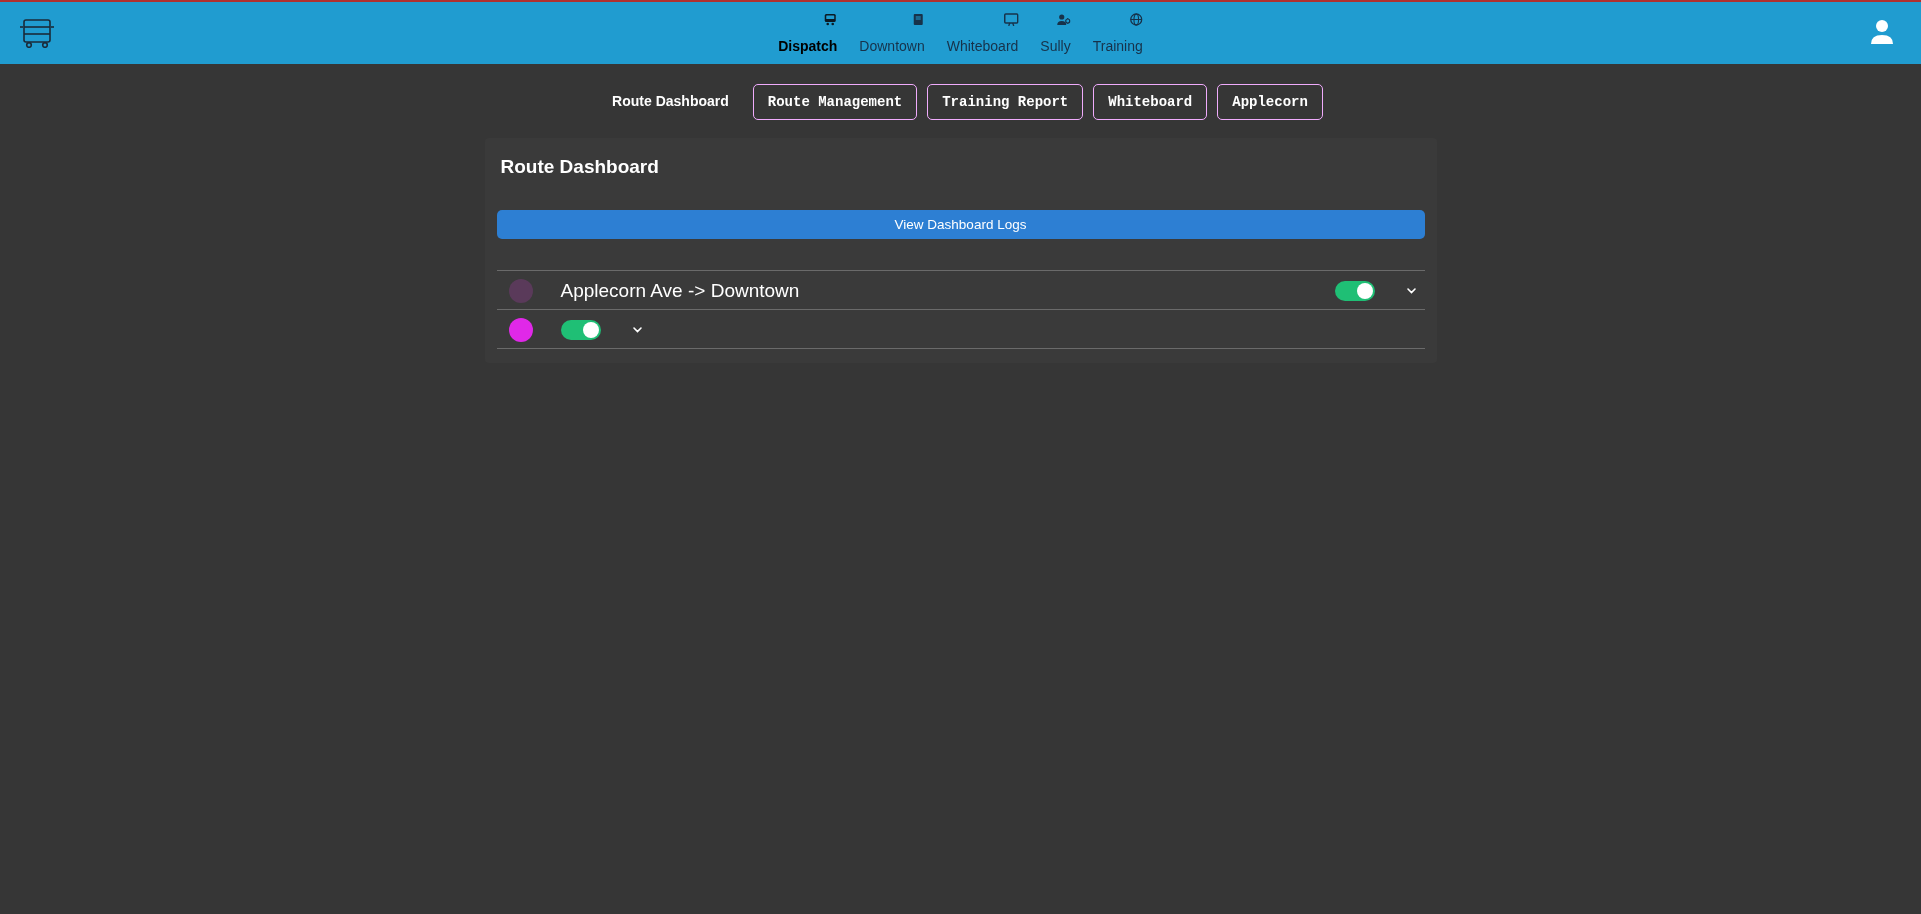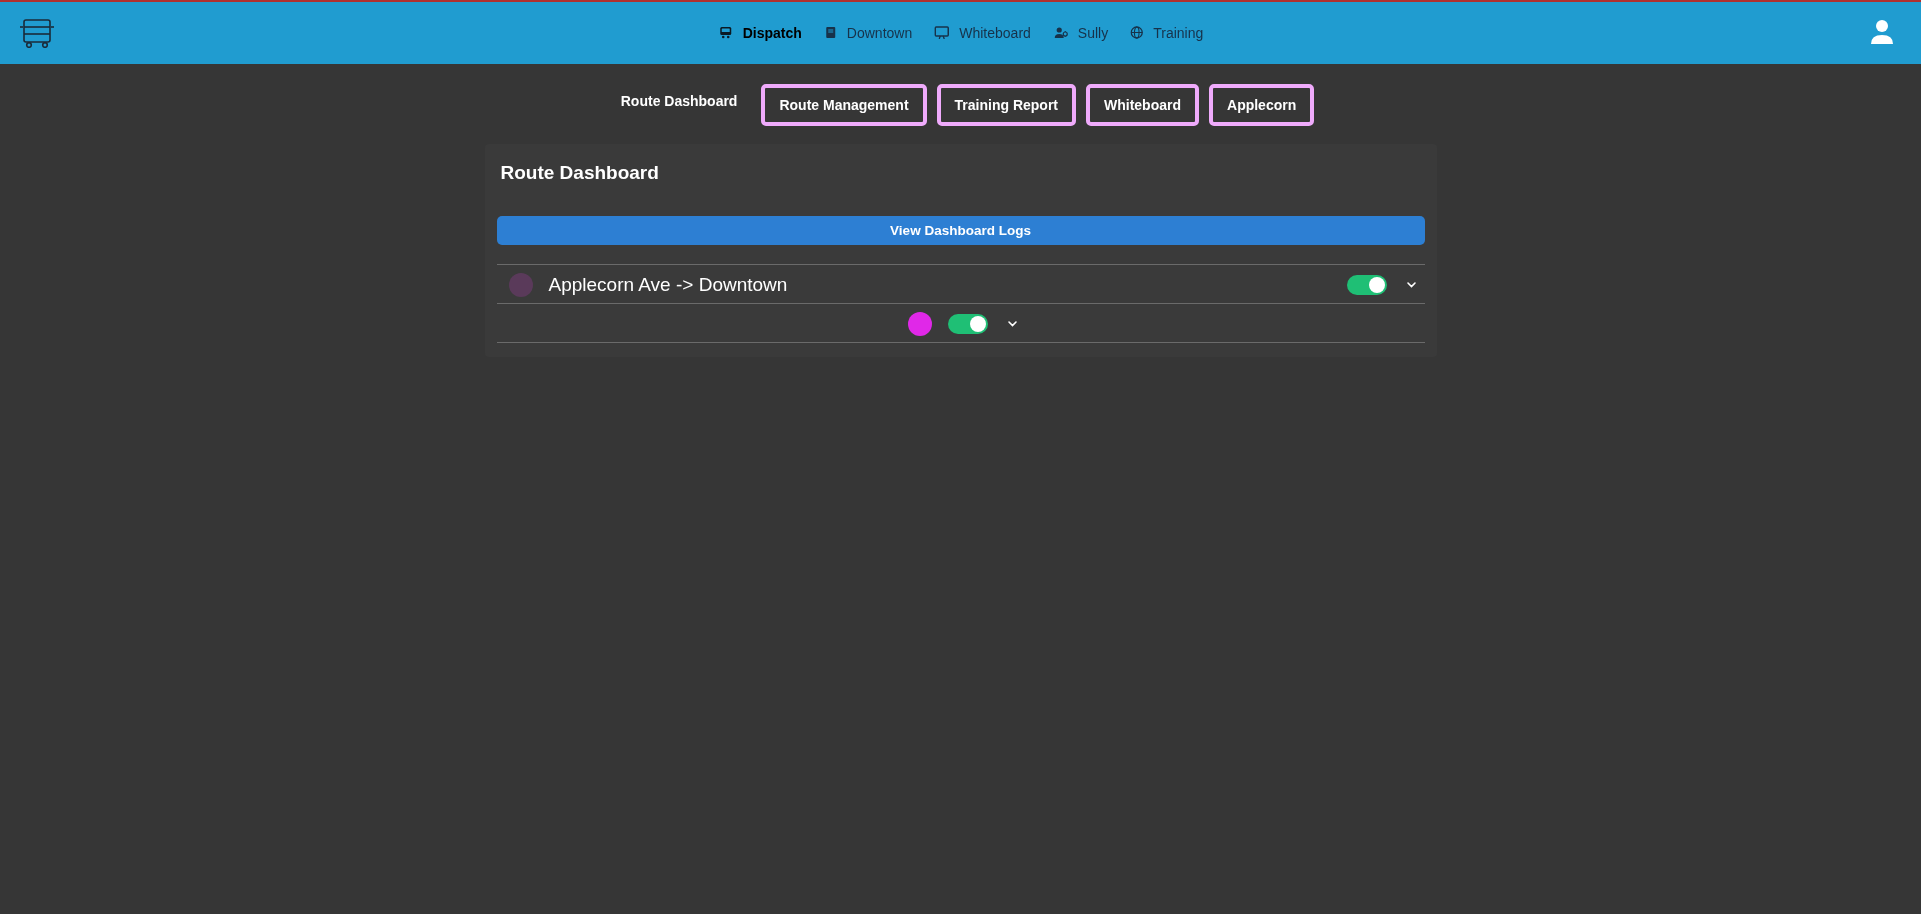--- a/index.html
+++ b/index.html
@@ -31,20 +31,21 @@
     .topnav {
       position: absolute;
       left: 50%;
       transform: translateX(-50%);
       display: flex;
       gap: 18px;
       align-items: flex-end;
     }
     .topnav-item {
       display: flex;
+      flex-direction: column;
       align-items: flex-end;
       gap: 10px;
       color: #17324a;
       cursor: pointer;
       font-size: 14px;
       padding: 4px 2px;
     }
     .topnav-item.active {
       color: #000;
       font-weight: 700;
@@ -67,21 +68,22 @@
     .subnav-item {
       color: #fff;
       font-weight: 700;
       font-size: 14px;
       padding: 9px 14px;
       border-radius: 5px;
       cursor: pointer;
       border: 1px solid transparent;
     }
     .subnav-item.bordered {
-      border: 4px solid #f0abfc;
+      border: 1px solid #f0abfc;
+      font-family: Liberation Mono, monospace;
     }
     .subnav-item.active {
       border: none;
     }
     .panel {
       width: 952px;
       margin: 0 auto;
       background: #3a3a3a;
       border-radius: 4px;
       padding: 18px 12px 14px;
@@ -93,39 +95,38 @@
       margin-bottom: 32px;
     }
     .logs-btn {
       display: block;
       width: 100%;
       background: #2d7fd3;
       color: #fff;
       border: none;
       border-radius: 5px;
       padding: 7px 0;
-      font-weight: 700;
+      font-weight: 400;
       font-size: 13.5px;
       cursor: pointer;
-      margin-bottom: 20px;
+      margin-bottom: 32px;
       text-align: center;
     }
     .route-list {
       display: flex;
       flex-direction: column;
     }
     .route-row {
       display: flex;
       align-items: center;
       padding: 8px 0 6px;
-      gap: 16px;
+      gap: 28px;
       border-top: 1px solid #6a6a6a;
       border-bottom: 1px solid #6a6a6a;
       margin-top: -1px;
-      justify-content: center;
     }
     .route-dot {
       width: 24px;
       height: 24px;
       border-radius: 50%;
       flex-shrink: 0;
       margin-left: 12px;
     }
     .route-name {
       font-size: 19px;

